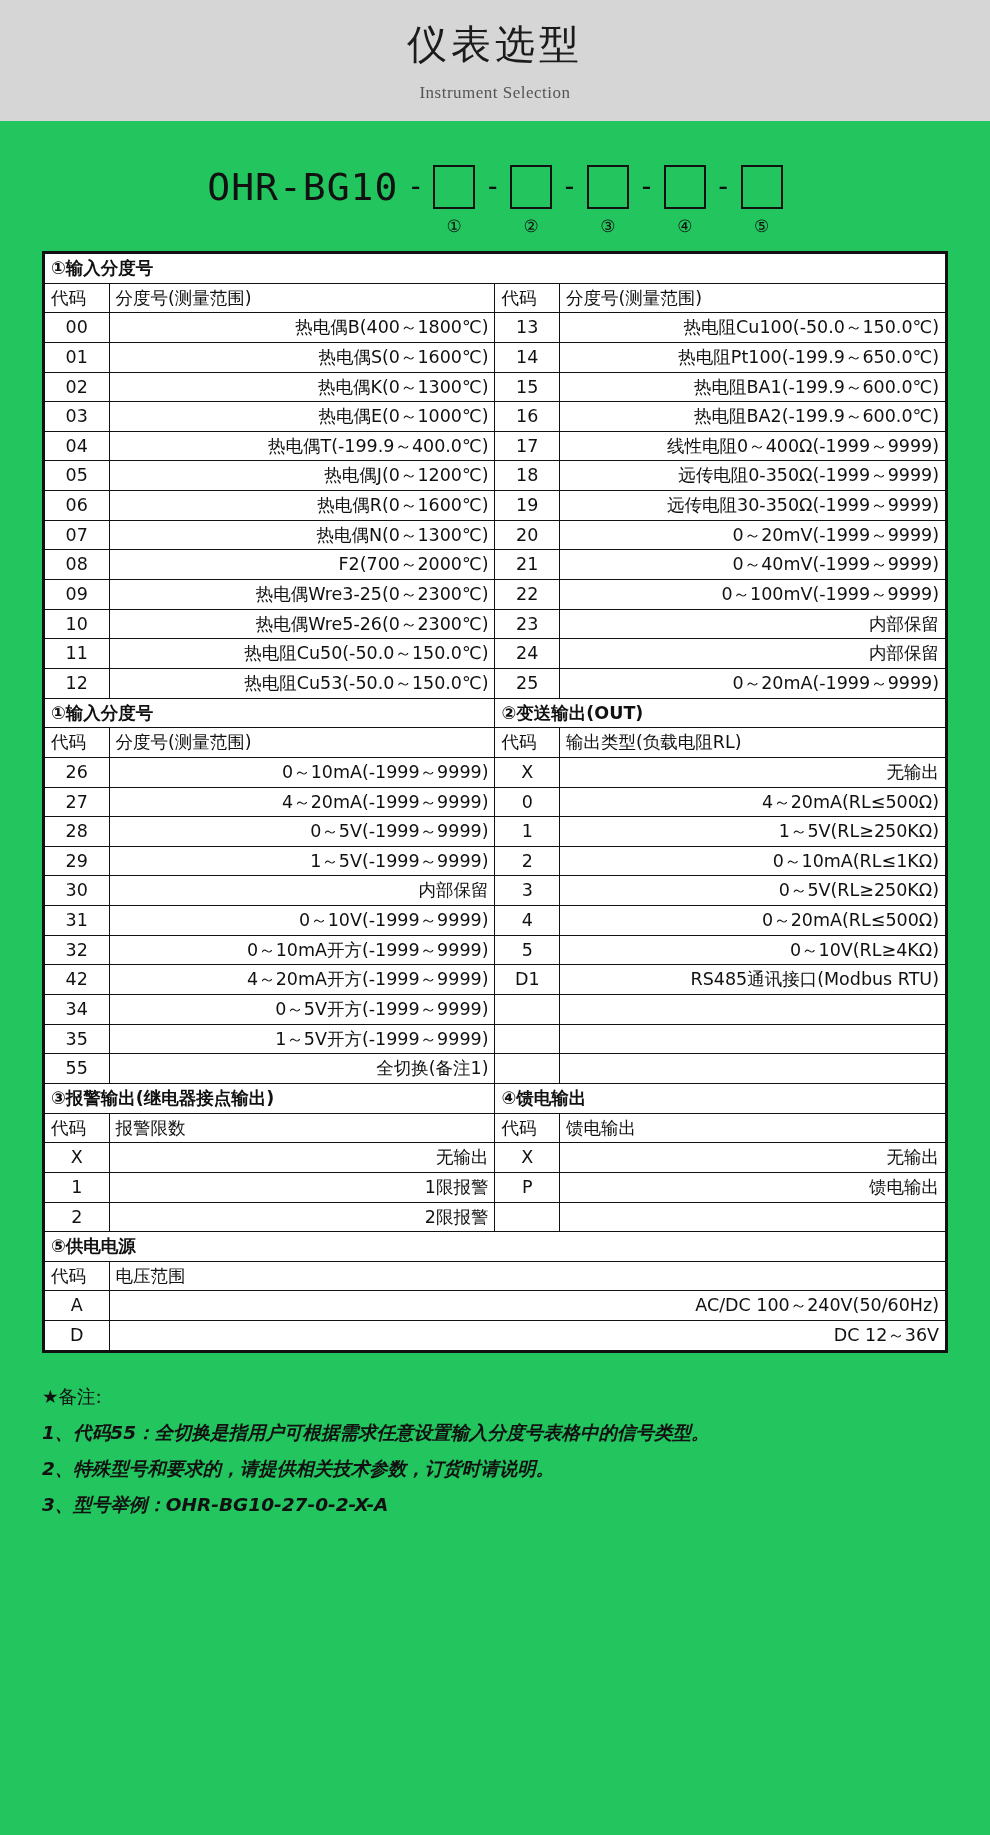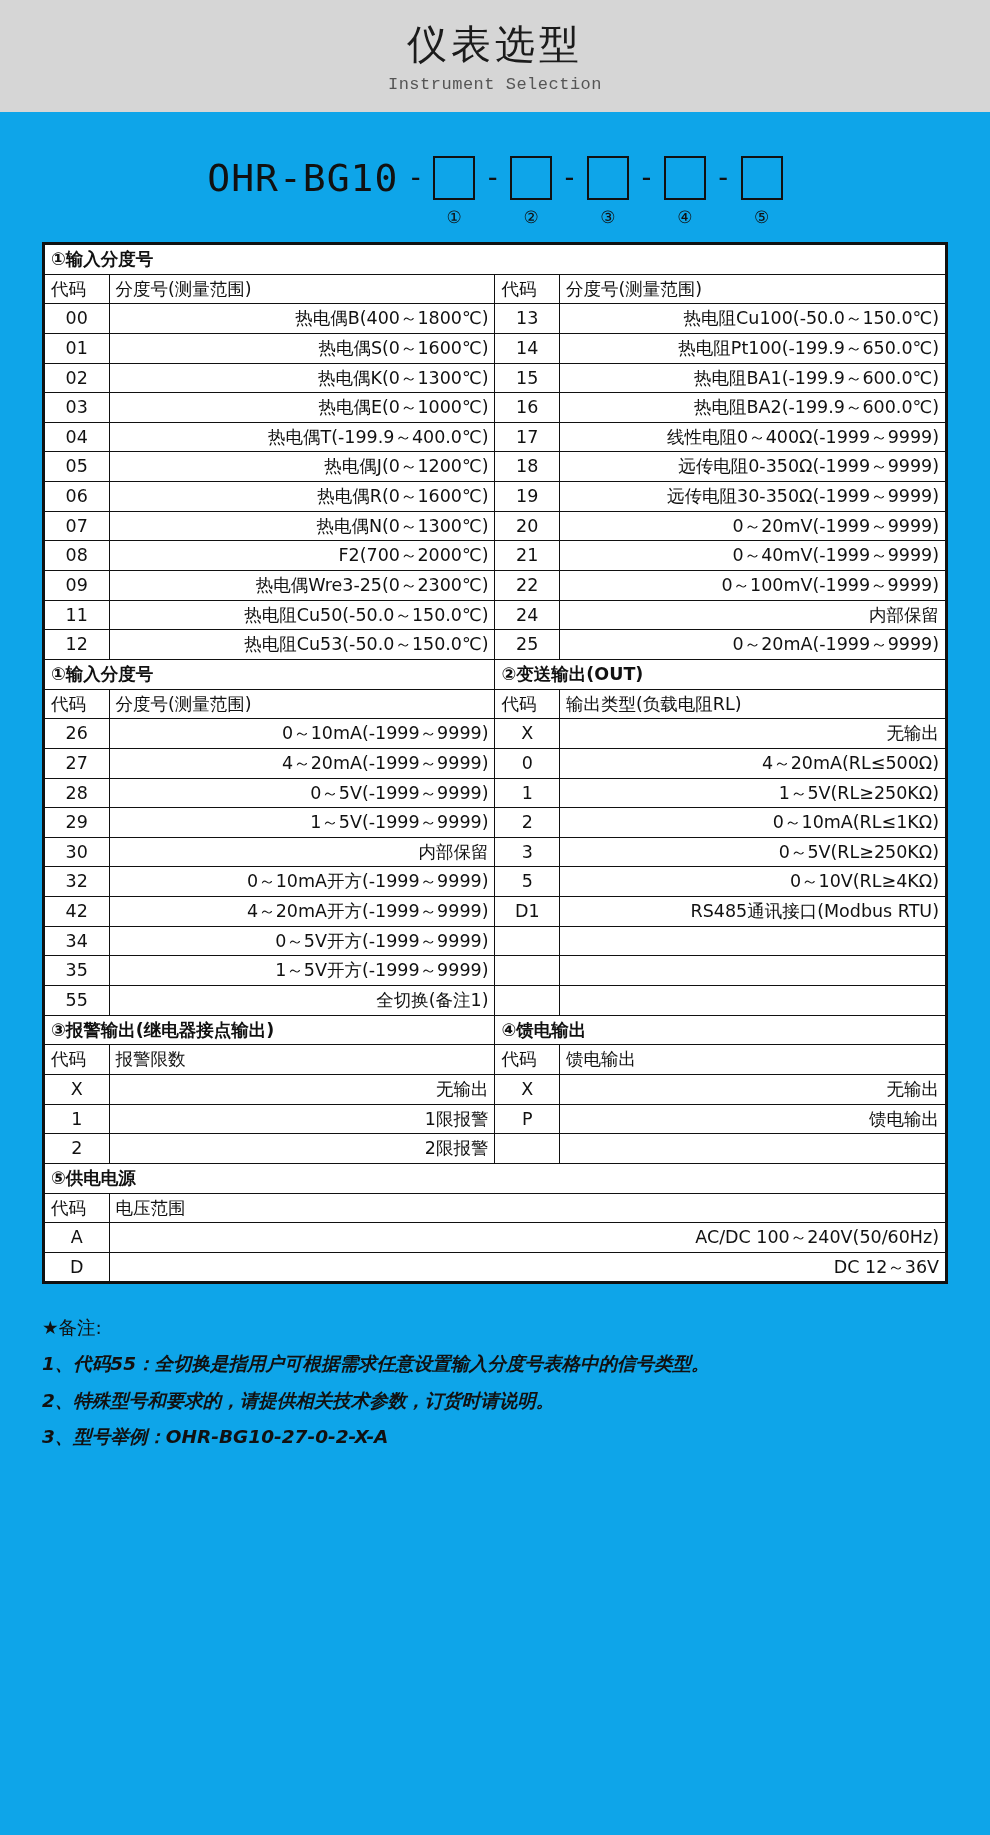--- a/index.html
+++ b/index.html
@@ -8,45 +8,45 @@
   }
   body {
     width: 990px;
     background: #ececec;
     font-family: "Liberation Sans", sans-serif;
     color: #111;
   }
   .page {
     width: 990px;
     min-height: 1835px;
-    background: #0ea5e9;
+    background: #22c55e;
     position: relative;
     box-sizing: border-box;
   }
   
   .header {
     width: 100%;
     background: #d6d6d6;
     padding: 22px 0 18px 0;
     text-align: center;
     box-sizing: border-box;
   }
   .header .cn {
     font-family: "Liberation Serif", "DejaVu Serif", serif;
     font-size: 40px;
     letter-spacing: 4px;
     color: #1b1b1b;
     line-height: 1.15;
   }
   .header .en {
-    font-family: Liberation Mono, monospace;
+    font-family: Liberation Serif, serif;
     font-size: 17px;
     color: #555;
     letter-spacing: 0.5px;
-    margin-top: 7px;
+    margin-top: 15px;
   }
   
   .model-row {
     display: flex;
     align-items: flex-start;
     justify-content: center;
     margin-top: 36px;
     margin-bottom: 14px;
   }
   .model-name {
@@ -260,20 +260,26 @@
           <td class="code">21</td>
           <td class="desc">0～40mV(-1999～9999)</td>
         </tr>
         <tr>
           <td class="code">09</td>
           <td class="desc">热电偶Wre3-25(0～2300℃)</td>
           <td class="code">22</td>
           <td class="desc">0～100mV(-1999～9999)</td>
         </tr>
         <tr>
+          <td class="code">10</td>
+          <td class="desc">热电偶Wre5-26(0～2300℃)</td>
+          <td class="code">23</td>
+          <td class="desc">内部保留</td>
+        </tr>
+        <tr>
           <td class="code">11</td>
           <td class="desc">热电阻Cu50(-50.0～150.0℃)</td>
           <td class="code">24</td>
           <td class="desc">内部保留</td>
         </tr>
         <tr>
           <td class="code">12</td>
           <td class="desc">热电阻Cu53(-50.0～150.0℃)</td>
           <td class="code">25</td>
           <td class="desc">0～20mA(-1999～9999)</td>
@@ -312,20 +318,26 @@
           <td class="code">29</td>
           <td class="desc">1～5V(-1999～9999)</td>
           <td class="code">2</td>
           <td class="desc">0～10mA(RL≤1KΩ)</td>
         </tr>
         <tr>
           <td class="code">30</td>
           <td class="desc">内部保留</td>
           <td class="code">3</td>
           <td class="desc">0～5V(RL≥250KΩ)</td>
+        </tr>
+        <tr>
+          <td class="code">31</td>
+          <td class="desc">0～10V(-1999～9999)</td>
+          <td class="code">4</td>
+          <td class="desc">0～20mA(RL≤500Ω)</td>
         </tr>
         <tr>
           <td class="code">32</td>
           <td class="desc">0～10mA开方(-1999～9999)</td>
           <td class="code">5</td>
           <td class="desc">0～10V(RL≥4KΩ)</td>
         </tr>
         <tr>
           <td class="code">42</td>
           <td class="desc">4～20mA开方(-1999～9999)</td>

